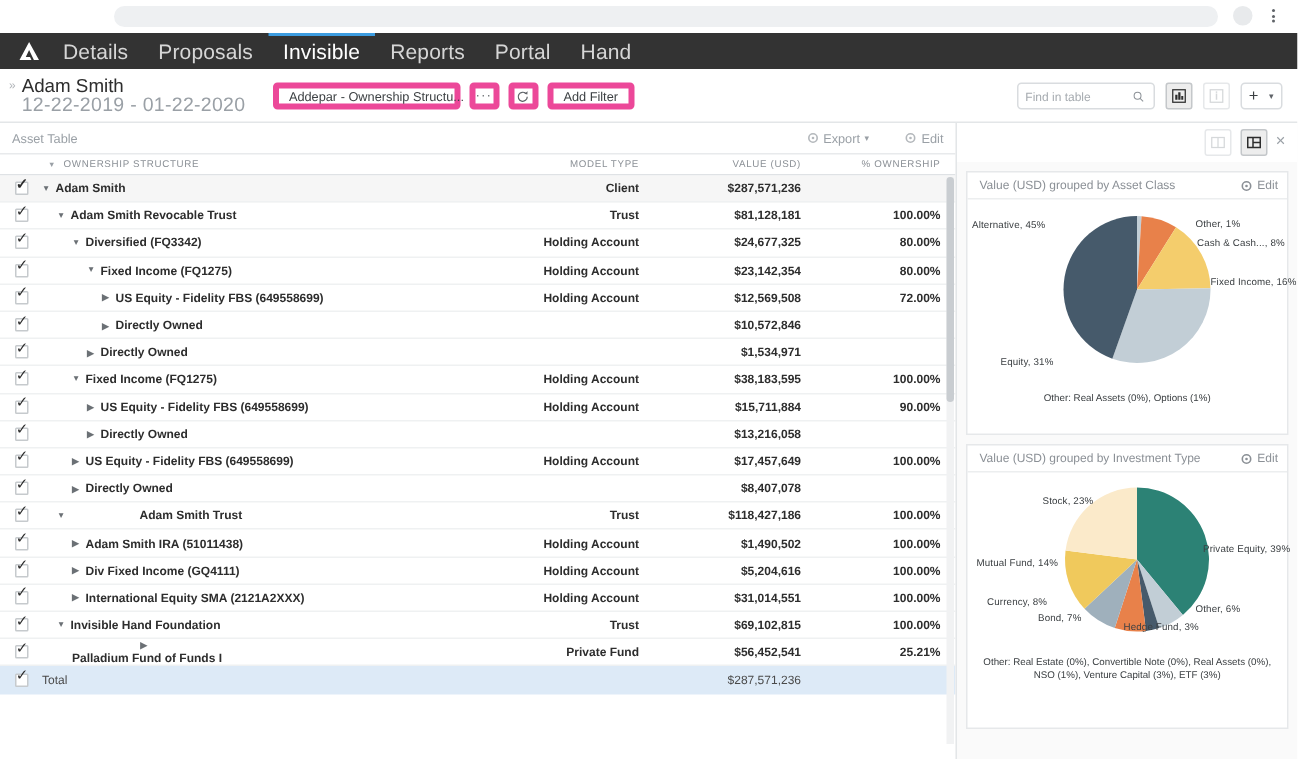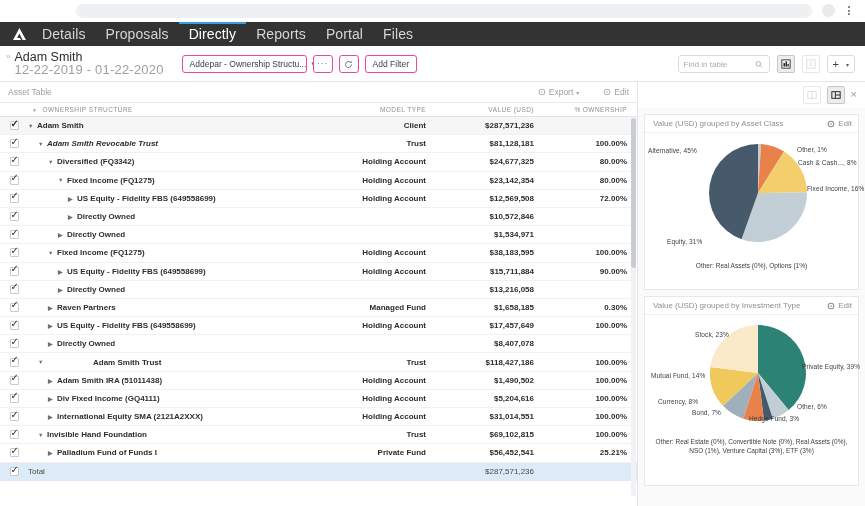--- a/index.html
+++ b/index.html
@@ -48,21 +48,21 @@
   .pageheader {
     height: 36px; background: #ffffff; display: flex; align-items: flex-start;
     padding: 4px 10px 0 6px; border-bottom: 1px solid #e3e6e8; position: relative;
   }
   .chev-right { font-size: 8px; color: #b0b4b8; margin-right: 2px; margin-top: 2px; }
   .titlegroup { margin-left: 2px; }
   .client-name { font-size: 12.5px; color: #2d2d2d; line-height: 14px; }
   .client-dates { font-size: 13px; color: #9aa0a6; line-height: 12px; letter-spacing: .2px;}
   .hdr-controls { display: flex; align-items: center; gap: 6px; margin-left: 18px; margin-top: 5px; }
   .btn {
-    border: 1px solid #ec4899; background: #fff; border-radius: 3px;
+    border: 4px solid #ec4899; background: #fff; border-radius: 3px;
     font-size: 8.5px; color: #3c4043; height: 18px; display: flex;
     align-items: center; padding: 0 7px; white-space: nowrap;
   }
   .btn.select { width: 125px; justify-content: space-between; }
   .btn.sq { width: 20px; justify-content: center; padding: 0; }
   .caret { font-size: 6px; color: #5f6368; margin-left: 4px; }
 
   .hdr-right { position: absolute; right: 10px; top: 9px; display: flex; align-items: center; gap: 7px; }
   .findbox {
     width: 92px; height: 18px; border: 1px solid #d9dcdf; border-radius: 3px;
@@ -193,30 +193,30 @@
     </svg>
   </div>
   <div class="navtabs">
     <div class="navtab">
         <span>Details</span>
       </div>
     <div class="navtab">
         <span>Proposals</span>
       </div>
     <div class="navtab active">
-        <span>Directly</span>
+        <span>Invisible</span>
       </div>
     <div class="navtab">
         <span>Reports</span>
       </div>
     <div class="navtab">
         <span>Portal</span>
       </div>
     <div class="navtab">
-        <span>Files</span>
+        <span>Hand</span>
       </div>
   </div>
 </div>
 
 <div class="pageheader">
   <div class="chev-right">»</div>
   <div class="titlegroup">
     <div class="client-name">Adam Smith</div>
     <div class="client-dates">12-22-2019 - 01-22-2020</div>
   </div>
@@ -317,21 +317,21 @@
           </div>
           <div class="col-model">Client</div>
           <div class="col-value">$287,571,236</div>
           <div class="col-pct"></div>
         </div>
         <div class="trow">
           <div class="col-check">
             <div class="chk"></div>
           </div>
           <div class="col-name">
-            <div class="rowname" style="padding-left: 10px; font-style: italic;">
+            <div class="rowname" style="padding-left: 10px;">
               <span class="twisty">▼</span>
               <span>Adam Smith Revocable Trust</span>
             </div>
           </div>
           <div class="col-model">Trust</div>
           <div class="col-value">$81,128,181</div>
           <div class="col-pct">100.00%</div>
         </div>
         <div class="trow">
           <div class="col-check">
@@ -445,34 +445,20 @@
           <div class="col-value">$13,216,058</div>
           <div class="col-pct"></div>
         </div>
         <div class="trow">
           <div class="col-check">
             <div class="chk"></div>
           </div>
           <div class="col-name">
             <div class="rowname" style="padding-left: 20px;">
               <span class="twisty right">▶</span>
-              <span>Raven Partners</span>
-            </div>
-          </div>
-          <div class="col-model">Managed Fund</div>
-          <div class="col-value">$1,658,185</div>
-          <div class="col-pct">0.30%</div>
-        </div>
-        <div class="trow">
-          <div class="col-check">
-            <div class="chk"></div>
-          </div>
-          <div class="col-name">
-            <div class="rowname" style="padding-left: 20px;">
-              <span class="twisty right">▶</span>
               <span>US Equity - Fidelity FBS (649558699)</span>
             </div>
           </div>
           <div class="col-model">Holding Account</div>
           <div class="col-value">$17,457,649</div>
           <div class="col-pct">100.00%</div>
         </div>
         <div class="trow">
           <div class="col-check">
             <div class="chk"></div>
@@ -555,21 +541,21 @@
           </div>
           <div class="col-model">Trust</div>
           <div class="col-value">$69,102,815</div>
           <div class="col-pct">100.00%</div>
         </div>
         <div class="trow">
           <div class="col-check">
             <div class="chk"></div>
           </div>
           <div class="col-name">
-            <div class="rowname" style="padding-left: 20px;">
+            <div class="rowname" style="padding-left: 20px; flex-direction: column;">
               <span class="twisty right">▶</span>
               <span>Palladium Fund of Funds I</span>
             </div>
           </div>
           <div class="col-model">Private Fund</div>
           <div class="col-value">$56,452,541</div>
           <div class="col-pct">25.21%</div>
         </div>
         <div class="trow total">
           <div class="col-check">

